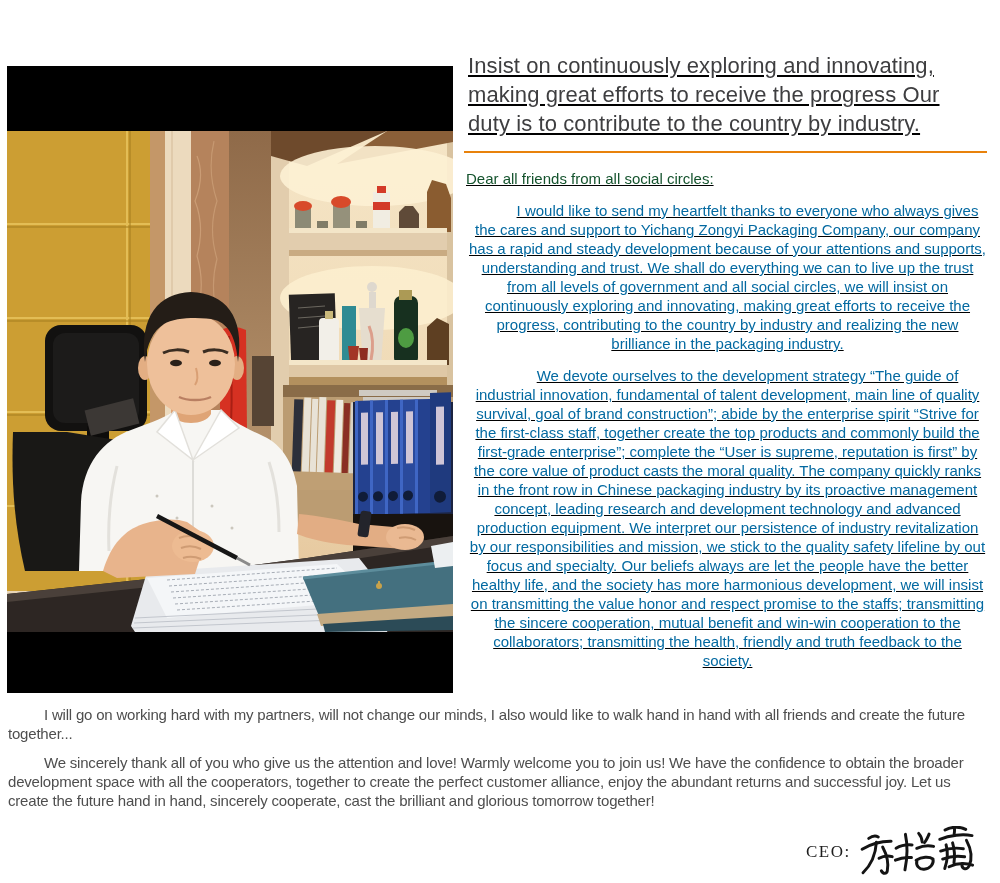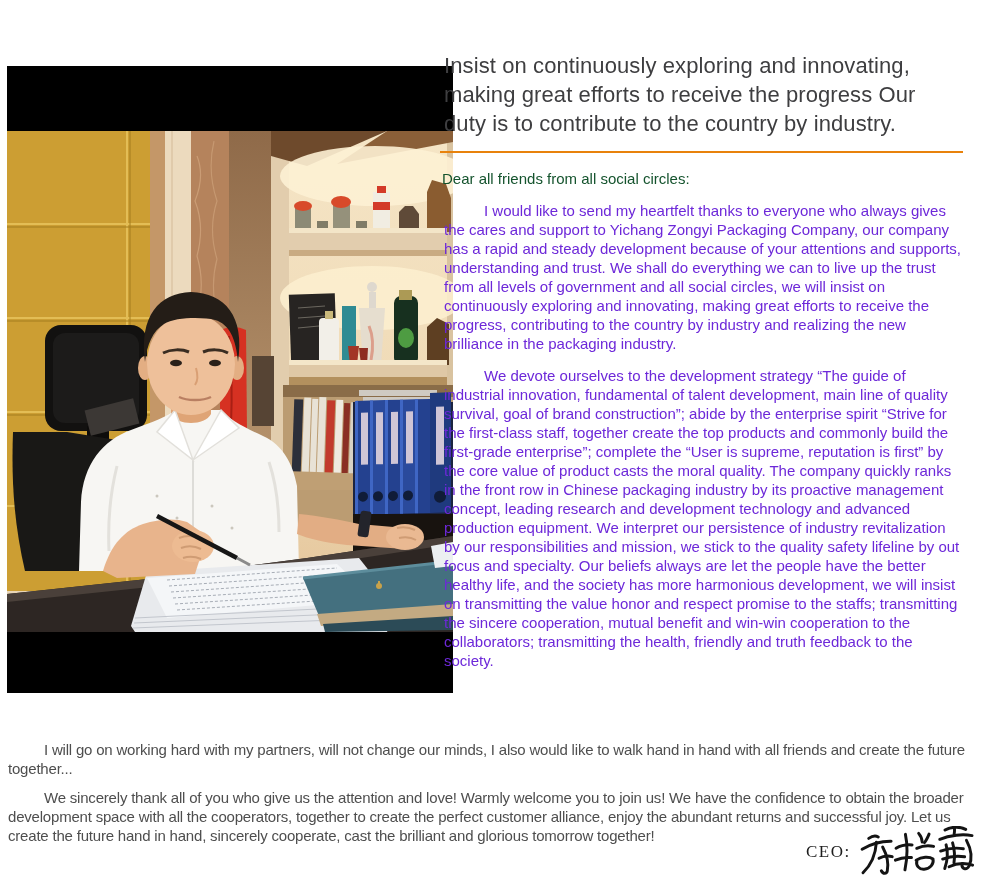--- a/index.html
+++ b/index.html
@@ -1,24 +1,24 @@
 <!DOCTYPE html>
 <html><head>
 <meta charset="utf-8">
 <style>
   html,body{margin:0;padding:0;background:#ffffff;}
   .page{position:relative;width:1000px;height:883px;background:#ffffff;overflow:hidden;
         font-family:"Liberation Sans",sans-serif;}
   .photo-wrap{position:absolute;left:7px;top:66px;width:446px;height:627px;}
-  .right-col{position:absolute;left:444px;top:51px;width:519px;}
+  .right-col{position:absolute;left:468px;top:51px;width:519px;text-decoration:underline;}
   .headline{margin:0;font-size:22px;line-height:29px;font-weight:400;color:#3e3e40;letter-spacing:0.1px;}
   .divider{border:0;border-top:2px solid #e8820c;margin:13px 0 0 -4px;width:523px;}
   .salutation{margin:16px 0 0 -2px;font-size:15px;line-height:19px;color:#14532d;}
-  .para{margin:13px 0 0 0;font-size:15px;line-height:19px;text-indent:40px;color:#6d28d9;}
-  .bottom-block{position:absolute;left:8px;top:740px;width:984px;font-size:15px;line-height:19px;
+  .para{margin:13px 0 0 0;font-size:15px;line-height:19px;text-indent:40px;color:#0369a1;text-align:center;}
+  .bottom-block{position:absolute;left:8px;top:705px;width:984px;font-size:15px;line-height:19px;
         color:#4e4e4e;letter-spacing:-0.2px;}
   .bottom-block p{margin:0 0 10px 0;text-indent:36px;}
   .sig-row{position:absolute;left:806px;top:826px;display:flex;align-items:center;gap:7px;}
   .ceo-label{font-family:"Liberation Serif",serif;font-size:17px;letter-spacing:1.5px;color:#1d1d1d;}
   svg{display:block;}
 </style>
 </head>
 <body>
 
 <div class="page">

